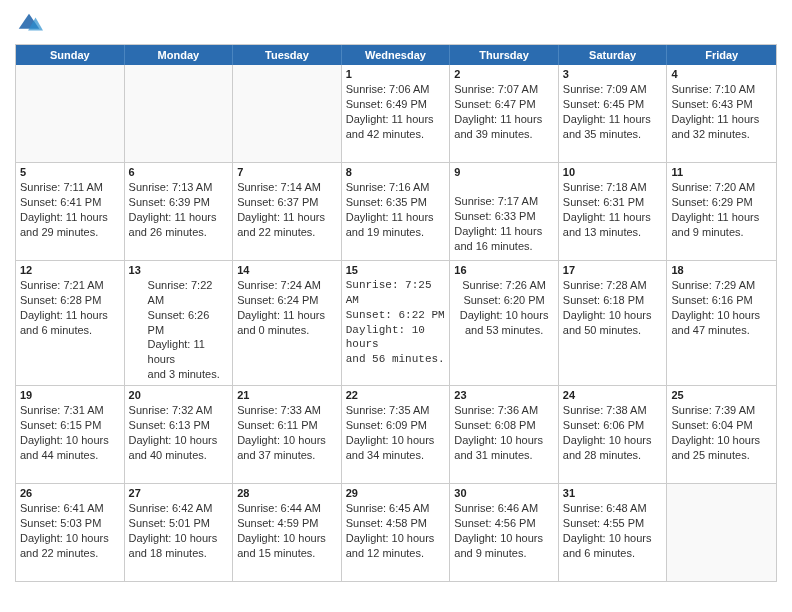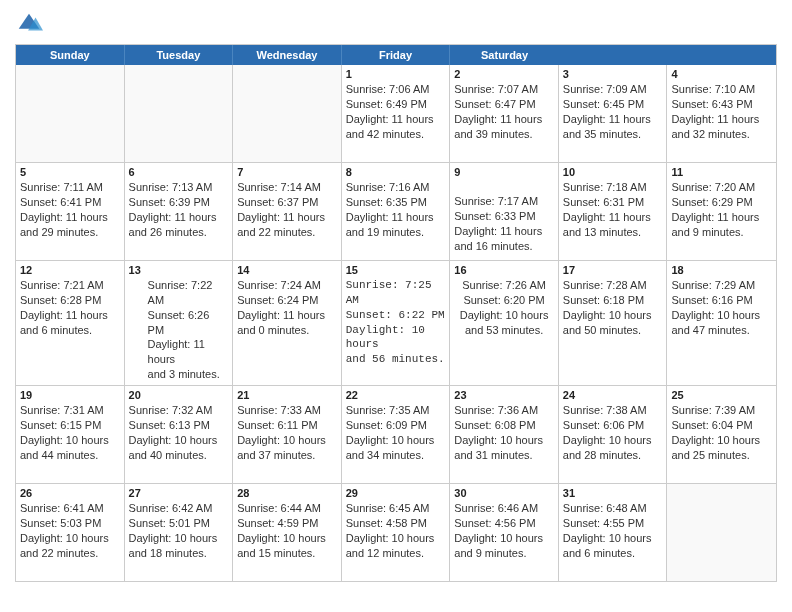--- a/index.html
+++ b/index.html
@@ -122,24 +122,26 @@
     </div>
     <div class="title-block">
       <div class="month-title"></div>
       <div class="subtitle"></div>
     </div>
   </div>
 
   <div class="calendar">
     <div class="day-headers">
     <div class="day-header">Sunday</div>
+        <div class="day-header">Monday</div>
         <div class="day-header">Tuesday</div>
         <div class="day-header">Wednesday</div>
+        <div class="day-header">Thursday</div>
+        <div class="day-header">Saturday</div>
         <div class="day-header">Friday</div>
-        <div class="day-header">Saturday</div>
       </div>
     <div class="calendar-body">
     <div class="week-row">
           <div class="day-cell empty"></div>
           <div class="day-cell empty"></div>
           <div class="day-cell empty"></div>
           <div class="day-cell">
             <span class="day-number">1</span>
             <div class="day-info" style="white-space: pre-line;">Sunrise: 7:06 AM
 Sunset: 6:49 PM

